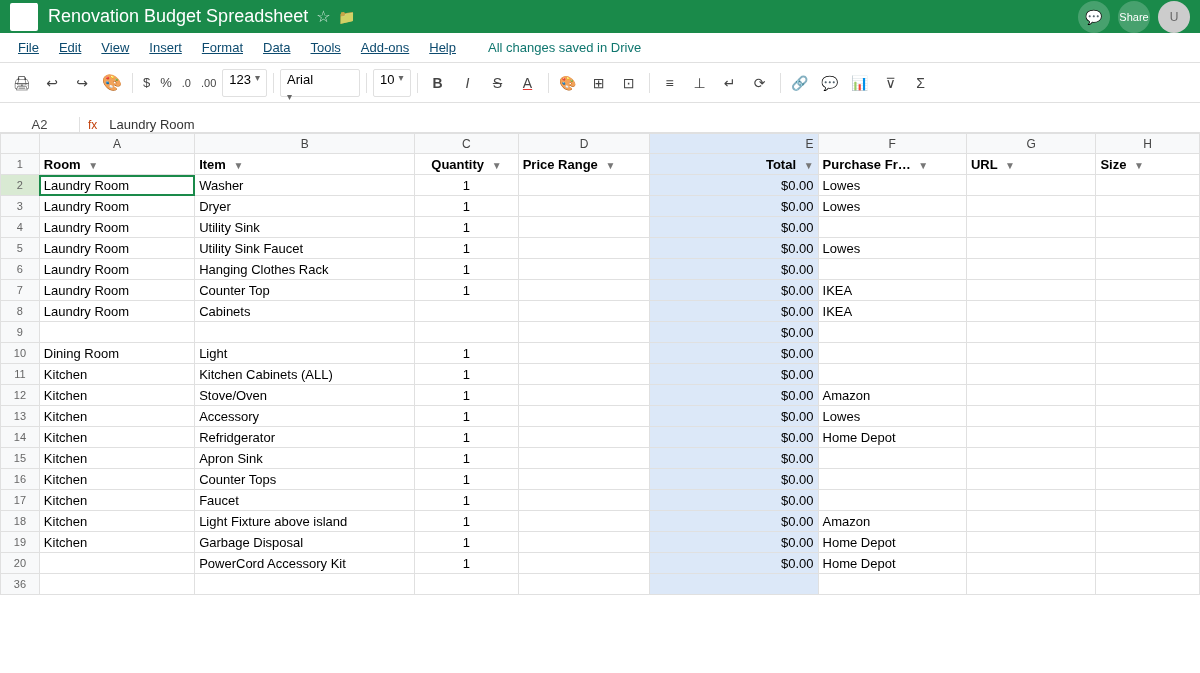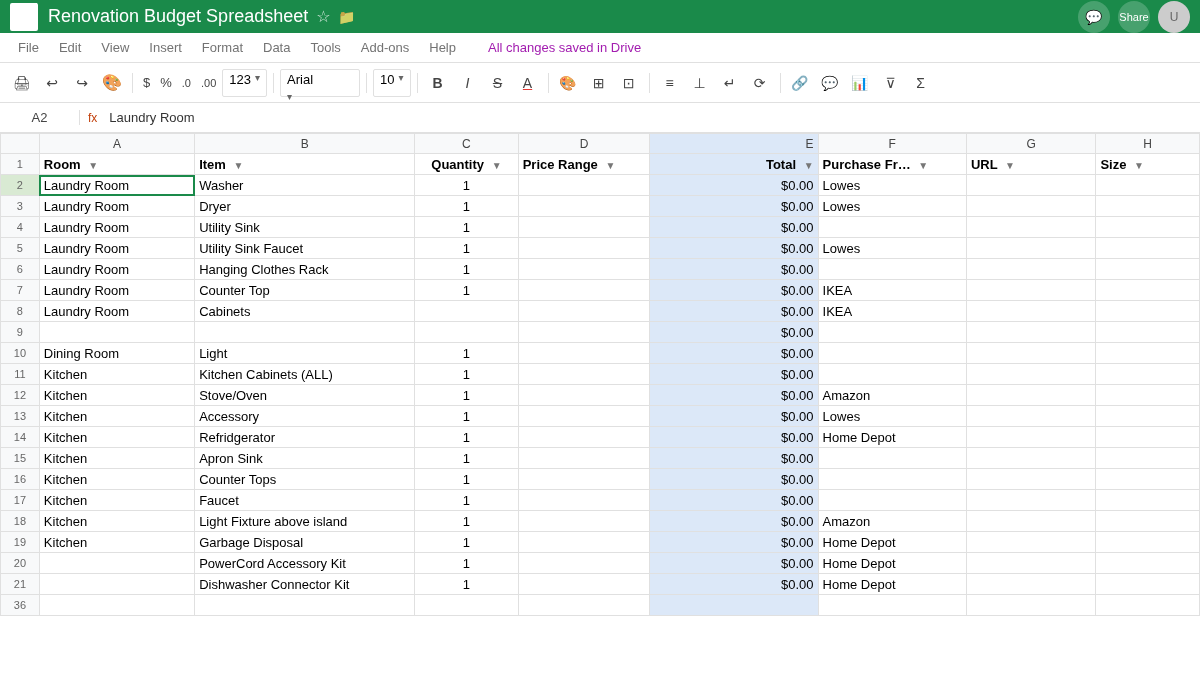--- a/index.html
+++ b/index.html
@@ -36,24 +36,25 @@
       height: 30px;
       padding: 0 10px;
       background: #fff;
       border-bottom: 1px solid #e0e0e0;
       gap: 4px;
     }
     .menu-item {
       padding: 4px 8px;
       cursor: pointer;
       font-size: 13px;
-      color: #737373;
+      color: #0c4a6e;
       border-radius: 2px;
-    }
-    #autosave-msg { margin-left: 20px; font-size: 13px; color: #a21caf; }
+      text-decoration: underline;
+    }
+    #autosave-msg { margin-left: 20px; font-size: 13px; color: #0f766e; }
 
     
     #toolbar {
       display: flex;
       align-items: center;
       height: 40px;
       padding: 0 8px;
       background: #fff;
       border-bottom: 1px solid #e0e0e0;
       gap: 2px;
@@ -76,21 +77,21 @@
       cursor: pointer;
       font-size: 13px;
       height: 28px;
       gap: 4px;
     }
     .caret { font-size: 10px; color: #666; }
 
     
     #formula-bar {
       display: flex;
-      align-items: center;
+      align-items: flex-end;
       height: 30px;
       border-bottom: 1px solid #e0e0e0;
       background: #fff;
     }
     #cell-ref {
       width: 80px;
       text-align: center;
       border-right: 1px solid #e0e0e0;
       font-size: 13px;
       color: #444;
@@ -518,31 +519,20 @@
           <td class="col-a"></td>
           <td class="col-b">PowerCord Accessory Kit</td>
           <td class="col-c">1</td>
           <td class="col-d"></td>
           <td class="col-e total-col">$0.00</td>
           <td class="col-f">Home Depot</td>
           <td class="col-g"></td>
           <td class="col-h"></td>
         </tr>
         <tr>
-          <td class="row-num">21</td>
-          <td class="col-a"></td>
-          <td class="col-b">Dishwasher Connector Kit</td>
-          <td class="col-c">1</td>
-          <td class="col-d"></td>
-          <td class="col-e total-col">$0.00</td>
-          <td class="col-f">Home Depot</td>
-          <td class="col-g"></td>
-          <td class="col-h"></td>
-        </tr>
-        <tr>
           <td class="row-num">36</td>
           <td class="col-a"></td>
           <td class="col-b"></td>
           <td class="col-c"></td>
           <td class="col-d"></td>
           <td class="col-e total-col"></td>
           <td class="col-f"></td>
           <td class="col-g"></td>
           <td class="col-h"></td>
         </tr>

